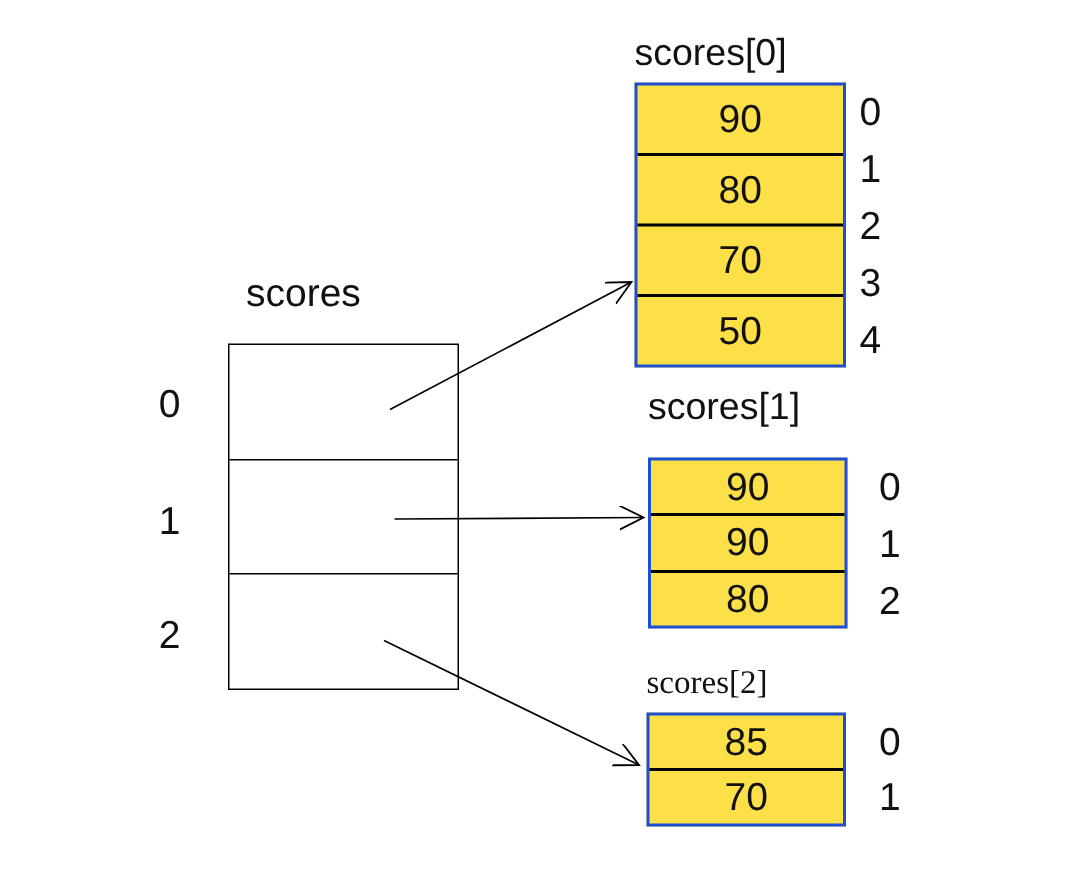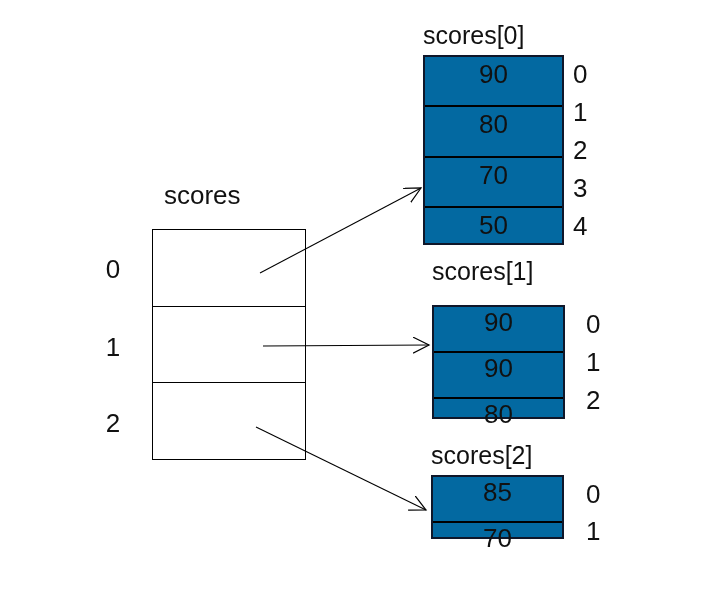--- a/index.html
+++ b/index.html
@@ -13,34 +13,34 @@
     overflow: hidden;
   }
   .title {
     position: absolute;
     font-size: 26px;
     line-height: 30px;
     white-space: nowrap;
   }
   .abox {
     position: absolute;
-    border: 2px solid #0f172a;
+    border: 2px solid #1d4ed8;
     box-sizing: border-box;
     display: flex;
     flex-direction: column;
-    background: #0369a1;
+    background: #fde047;
   }
   .abox .cell {
     flex: 1;
     display: flex;
     align-items: center;
     justify-content: center;
     font-size: 26px;
   }
-  .abox .cell + .cell { border-top: 2px solid #000000; margin-top: 13px; }
+  .abox .cell + .cell { border-top: 2px solid #000000; }
   .pbox {
     position: absolute;
     border: 1.5px solid #000000;
     box-sizing: border-box;
     display: flex;
     flex-direction: column;
     background: #ffffff;
   }
   .pbox .cell { flex: 1; }
   .pbox .cell + .cell { border-top: 1.5px solid #000000; }
@@ -98,23 +98,23 @@
   <div class="abox" style="left:432px; top:305px; width:133px; height:114px;">
     <div class="cell">90</div>
     <div class="cell">90</div>
     <div class="cell">80</div>
   </div>
 
   <div class="idx" style="left:586px; top:308px;">0</div>
   <div class="idx" style="left:586px; top:346px;">1</div>
   <div class="idx" style="left:586px; top:384px;">2</div>
 
-  <div class="title" style="left:431px; top:440px; width:133px; font-size:25px;">scores[2]</div>
+  <div class="title" style="left:431px; top:440px; width:133px; font-size:22px;font-family:Liberation Serif, serif;">scores[2]</div>
 
-  <div class="abox" style="left:431px; top:475px; width:133px; height:64px;">
+  <div class="abox" style="left:431px; top:475px; width:133px; height:76px;">
     <div class="cell">85</div>
     <div class="cell">70</div>
   </div>
 
   <div class="idx" style="left:586px; top:478px;">0</div>
   <div class="idx" style="left:586px; top:515px;">1</div>
 
   <svg class="arrows" width="726" height="590" viewBox="0 0 726 590">
     <defs>
       <marker id="openArrow" markerUnits="userSpaceOnUse" markerWidth="18" markerHeight="18" refX="16" refY="8" orient="auto">

